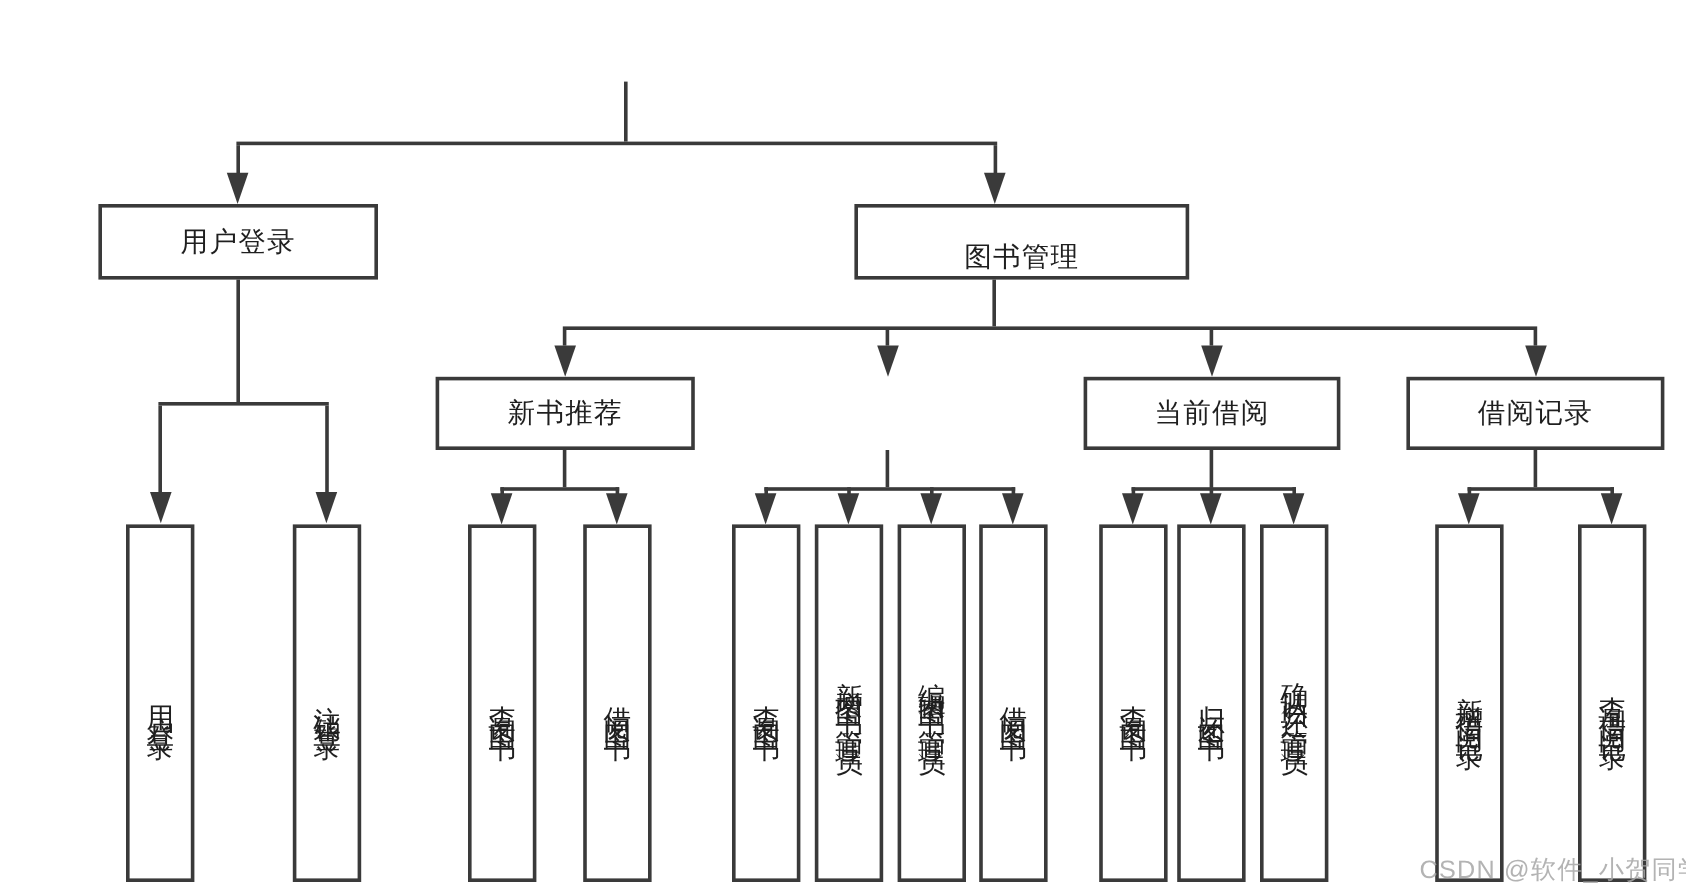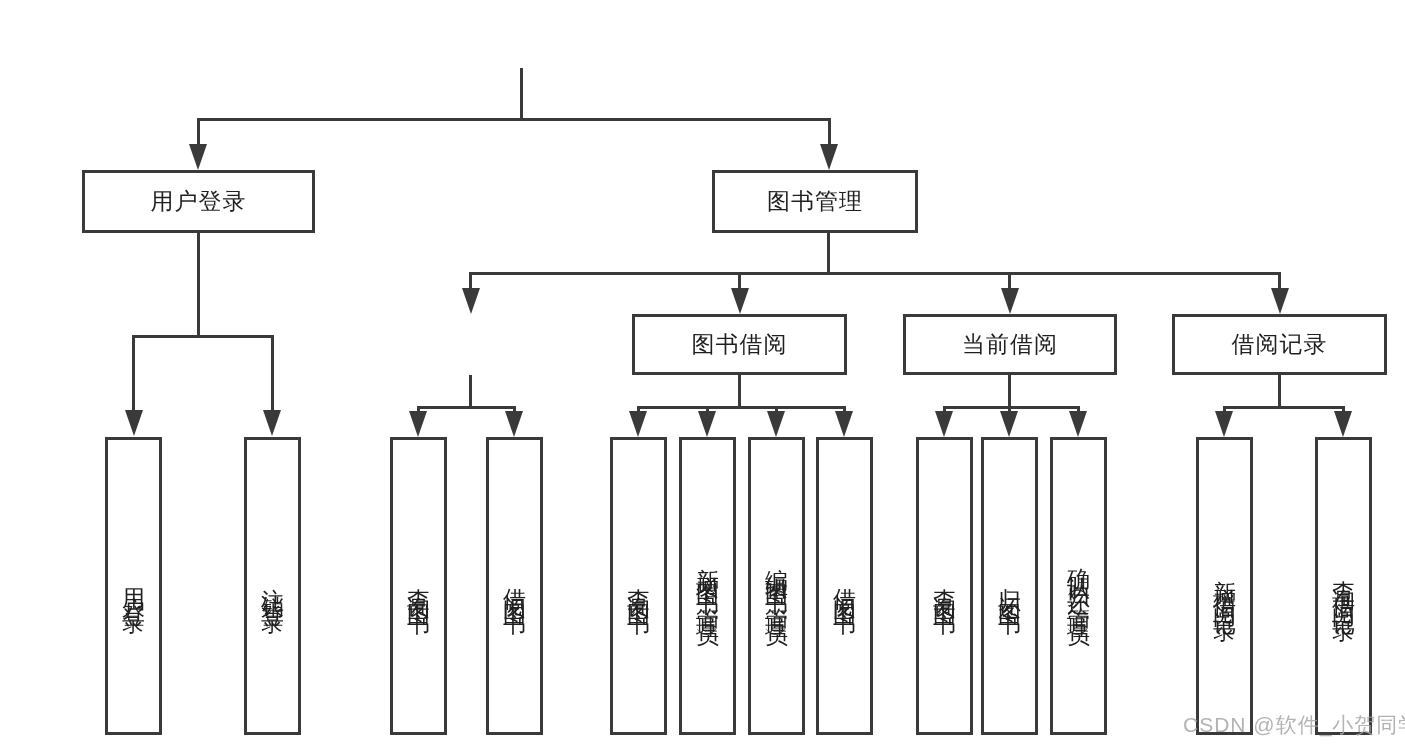--- a/index.html
+++ b/index.html
@@ -47,21 +47,21 @@
   <div class="line vline" style="left:520px;top:68px;height:50px;"></div>
   <div class="line hline" style="left:197px;top:118px;width:634px;"></div>
   <div class="shaft" style="left:197px;top:121px;height:26px;"></div>
   <div class="arrowhead" style="left:189px;top:144px;"></div>
   <div class="shaft" style="left:828px;top:121px;height:26px;"></div>
   <div class="arrowhead" style="left:820px;top:144px;"></div>
 
   <div class="box hbox" style="left:82px;top:170px;width:233px;height:63px;">
     <span>用户登录</span>
   </div>
-  <div class="box hbox" style="left:712px;top:170px;width:206px;height:63px;">
+  <div class="box hbox" style="left:712px;top:170px;width:279px;height:63px;align-items:flex-end;">
     <span>图书管理</span>
   </div>
 
   <div class="line vline" style="left:197px;top:233px;height:102px;"></div>
   <div class="line hline" style="left:132px;top:335px;width:142px;"></div>
   <div class="shaft" style="left:132px;top:338px;height:72px;"></div>
   <div class="arrowhead" style="left:125px;top:410px;"></div>
   <div class="shaft" style="left:271px;top:338px;height:72px;"></div>
   <div class="arrowhead" style="left:263px;top:410px;"></div>
 
@@ -69,22 +69,22 @@
   <div class="line hline" style="left:469px;top:272px;width:812px;"></div>
   <div class="shaft" style="left:469px;top:275px;height:13px;"></div>
   <div class="arrowhead" style="left:462px;top:288px;"></div>
   <div class="shaft" style="left:738px;top:275px;height:13px;"></div>
   <div class="arrowhead" style="left:731px;top:288px;"></div>
   <div class="shaft" style="left:1008px;top:275px;height:13px;"></div>
   <div class="arrowhead" style="left:1001px;top:288px;"></div>
   <div class="shaft" style="left:1278px;top:275px;height:13px;"></div>
   <div class="arrowhead" style="left:1271px;top:288px;"></div>
 
-  <div class="box hbox" style="left:632px;top:314px;width:215px;height:61px;">
-    <span>图书借阅</span>
+  <div class="box hbox" style="left:363px;top:314px;width:216px;height:61px;">
+    <span>新书推荐</span>
   </div>
   <div class="box hbox" style="left:903px;top:314px;width:214px;height:61px;">
     <span>当前借阅</span>
   </div>
   <div class="box hbox" style="left:1172px;top:314px;width:215px;height:61px;">
     <span>借阅记录</span>
   </div>
 
   <div class="line vline" style="left:469px;top:375px;height:31px;"></div>
   <div class="line hline" style="left:417px;top:406px;width:99px;"></div>

